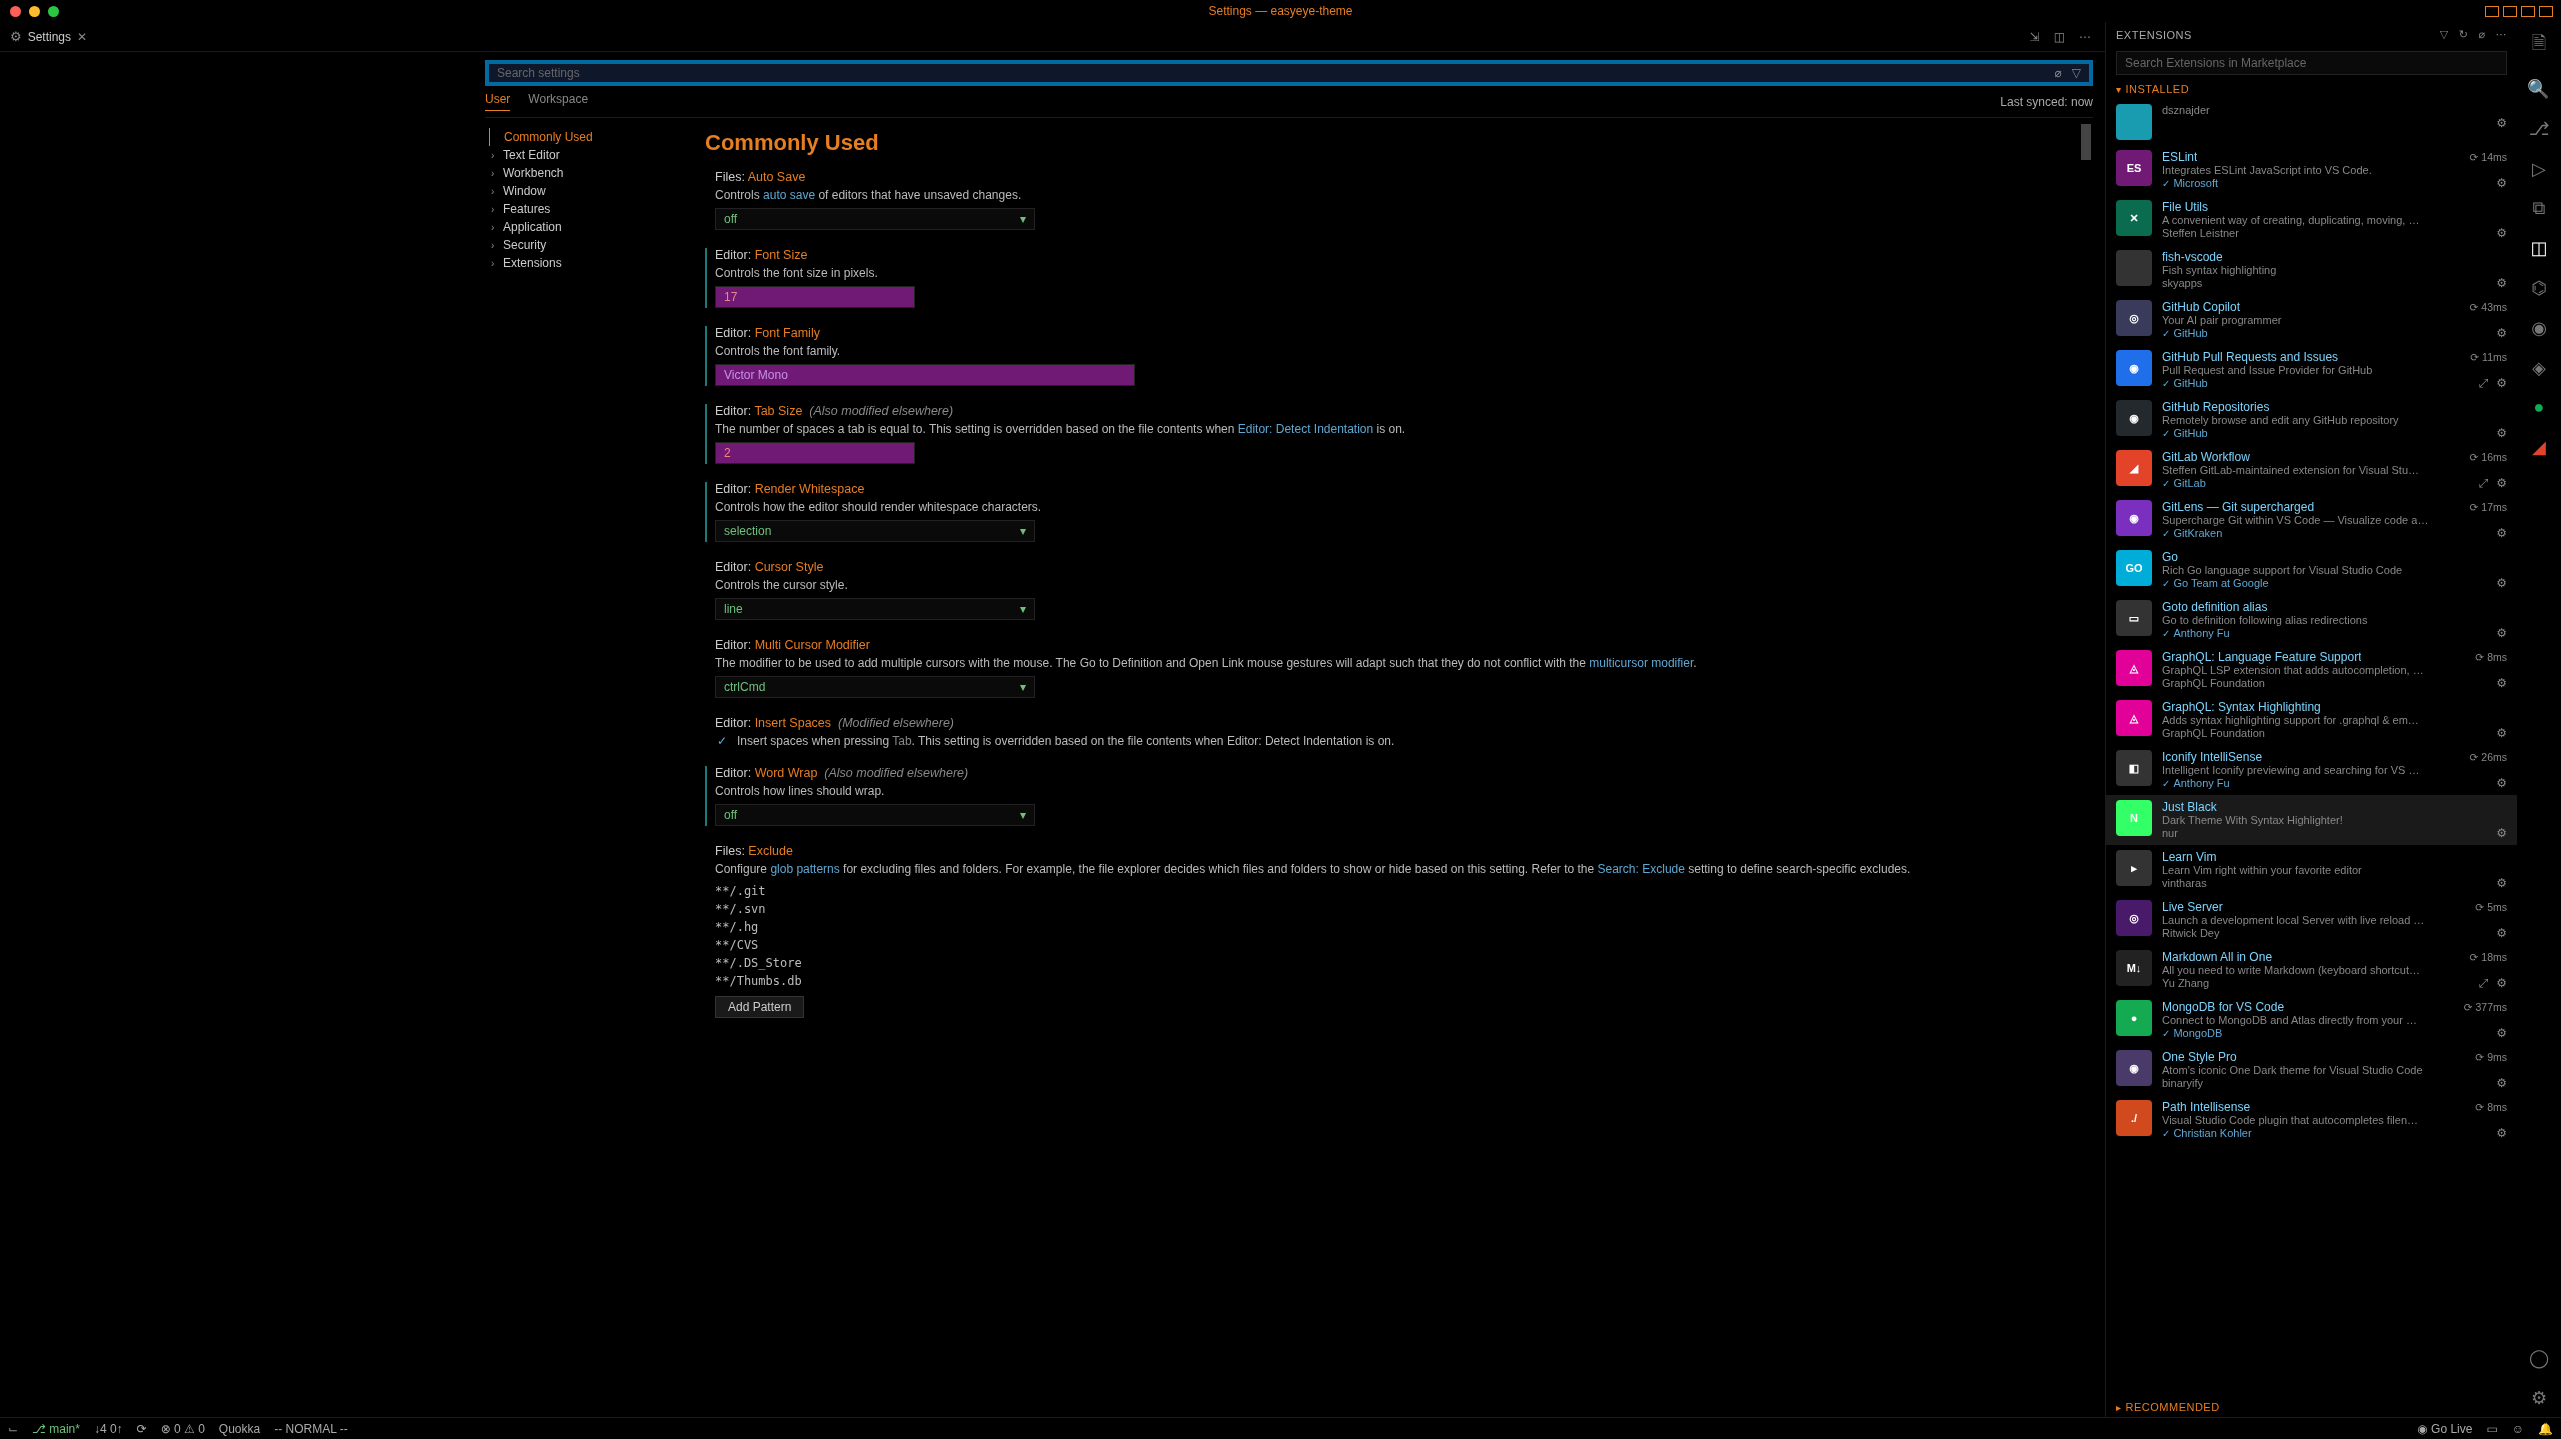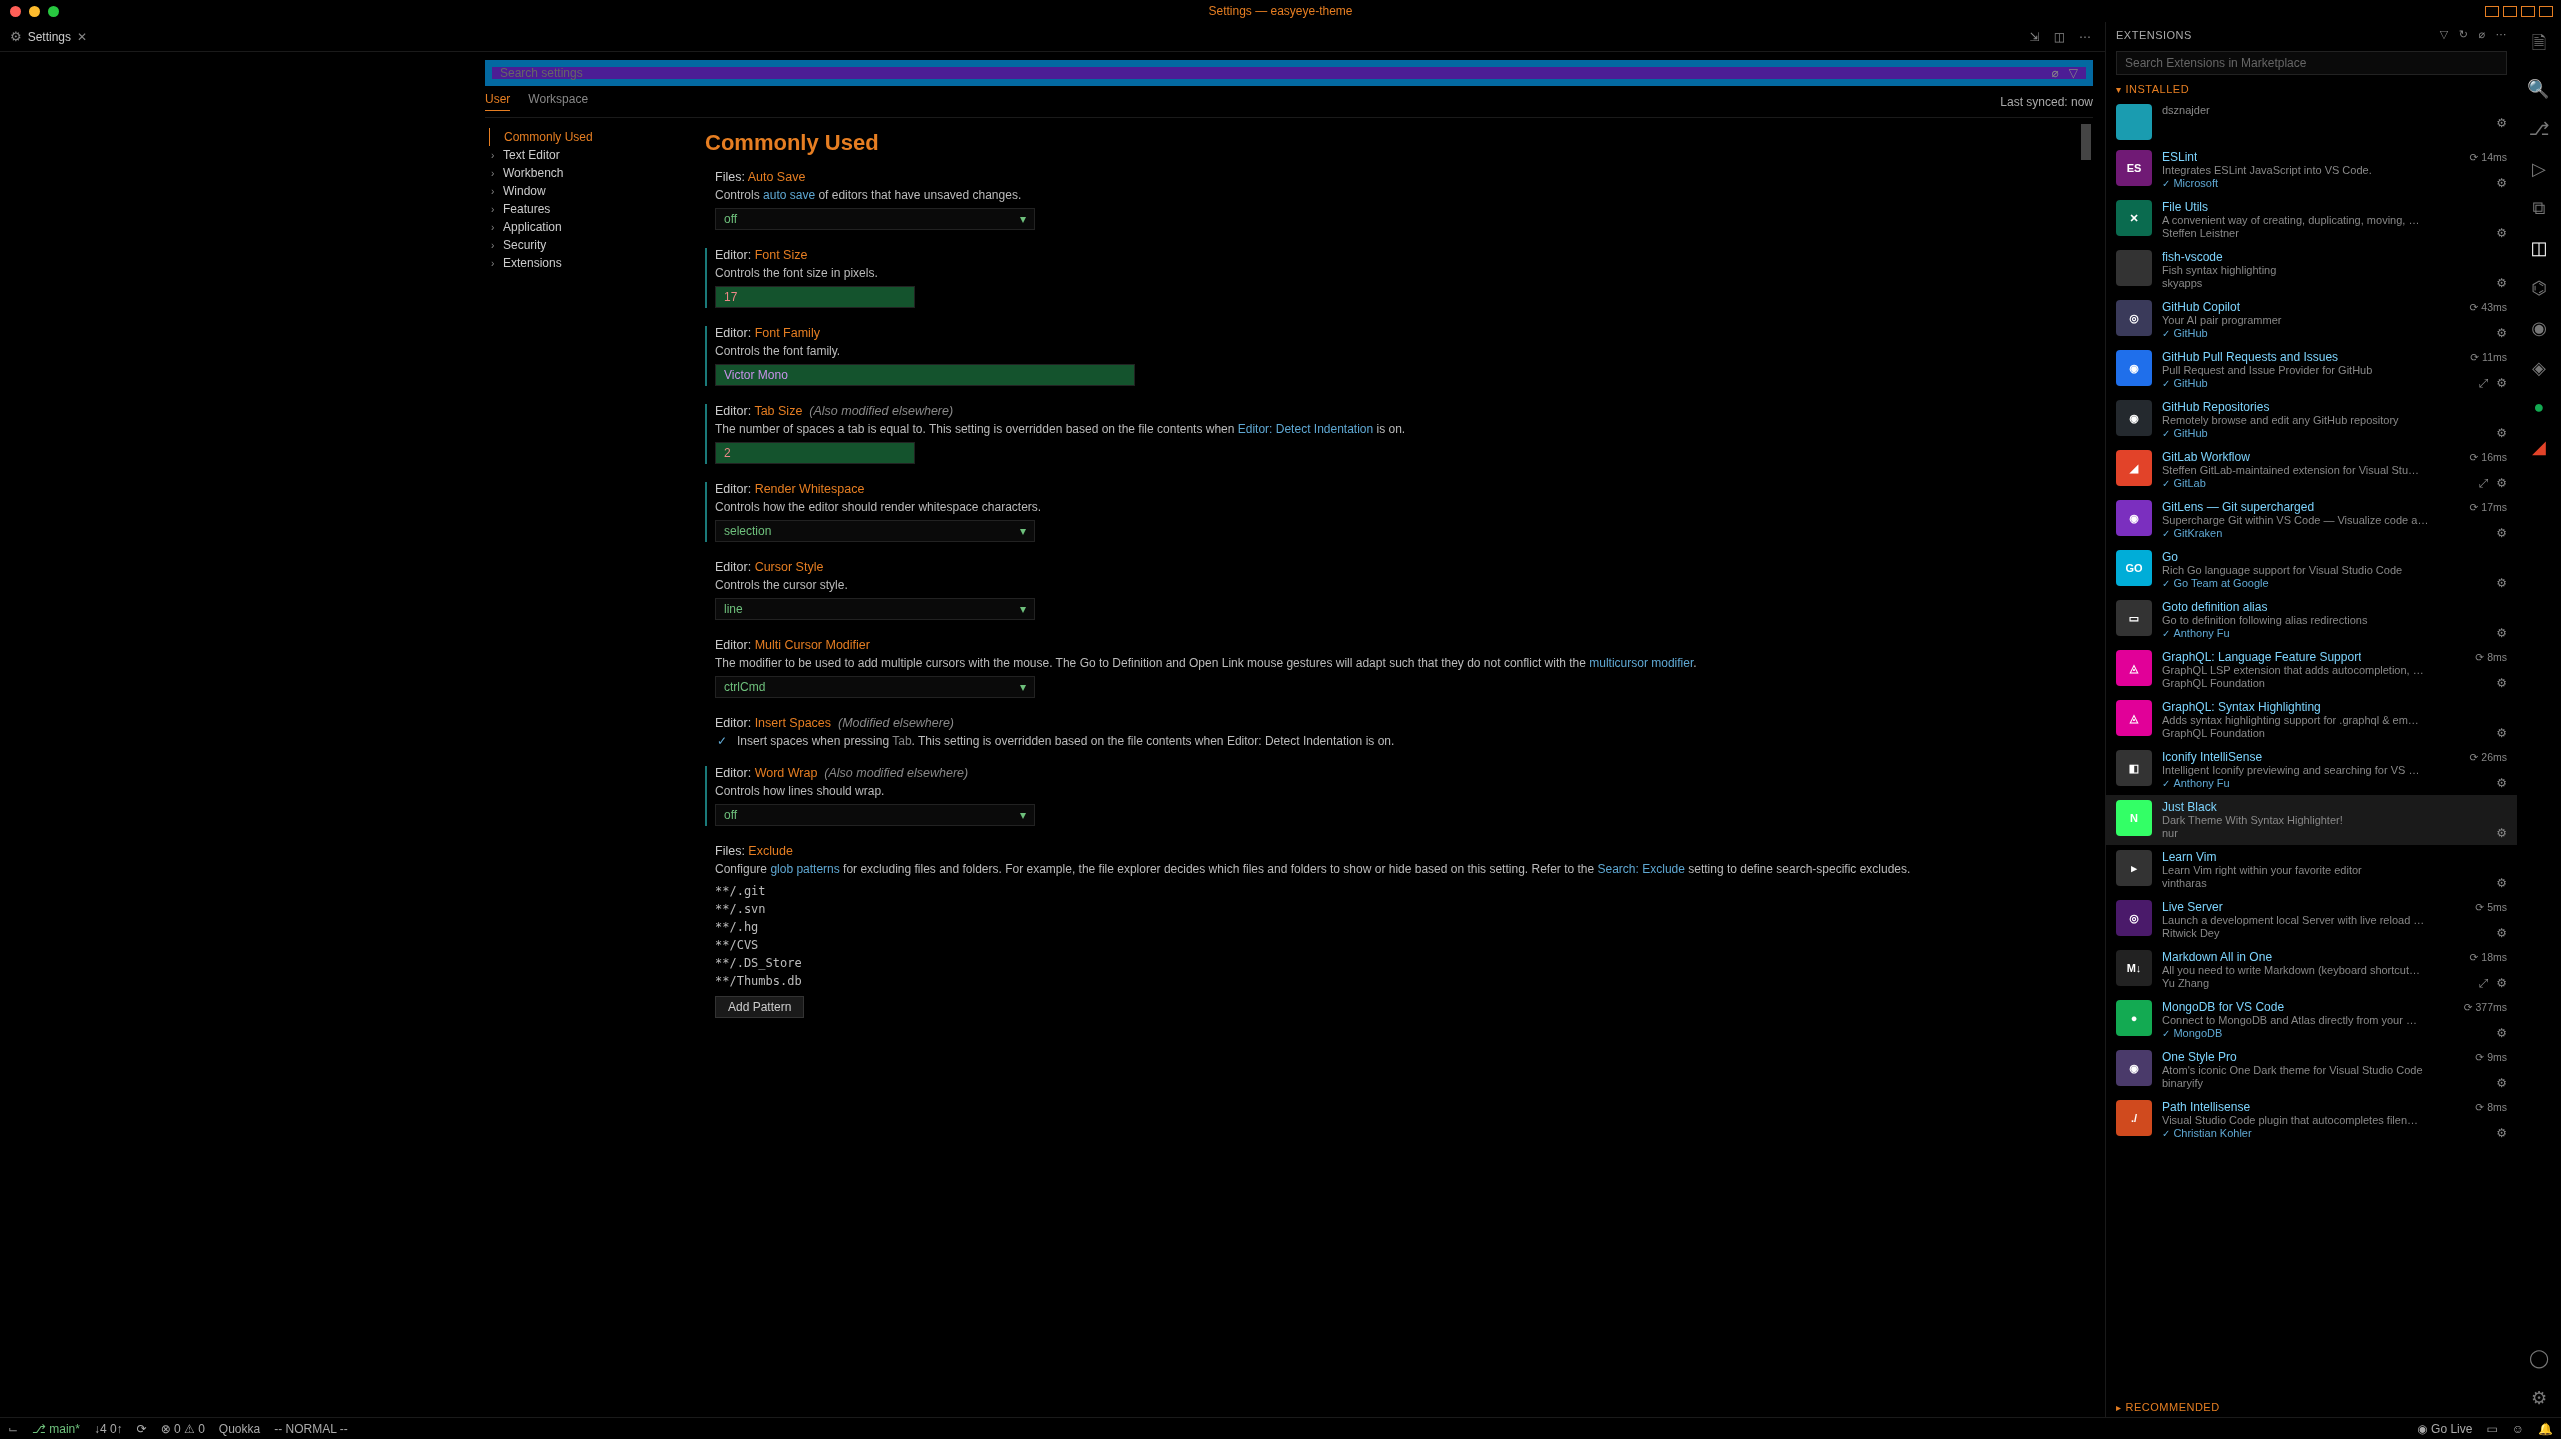--- a/index.html
+++ b/index.html
@@ -91,22 +91,22 @@
 .settings-content {
   flex: 1;
   display: flex;
   flex-direction: column;
   padding: 8px 12px 0 485px;
   overflow: hidden;
 }
 .search-row {
   display: flex;
   align-items: center;
-  border: 7px solid #0369a1;
-  background: #4c1d95;
+  border: 4px solid #0369a1;
+  background: #0f172a;
   height: 26px;
 }
 .search-input {
   flex: 1;
   background: transparent;
   border: none;
   color: #ccc;
   padding: 0 8px;
   font-size: 12px;
   outline: none;
@@ -205,21 +205,21 @@
   align-items: center;
   background: #0a0a0a;
   border: 1px solid #222;
   color: #6ec07c;
   padding: 3px 8px;
   width: 320px;
   justify-content: space-between;
   font-size: 12px;
 }
 .input-ctrl {
-  background: #14532d;
+  background: #701a75;
   border: 1px solid #222;
   color: #c792ea;
   padding: 3px 8px;
   font-size: 12px;
   outline: none;
 }
 .input-num { width: 200px; color: #e88; }
 .input-text { width: 420px; }
 .checkbox-row {
   display: flex;

